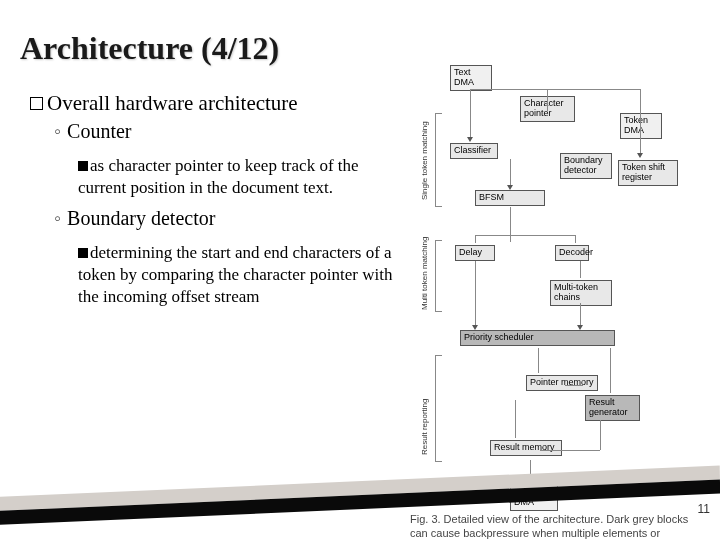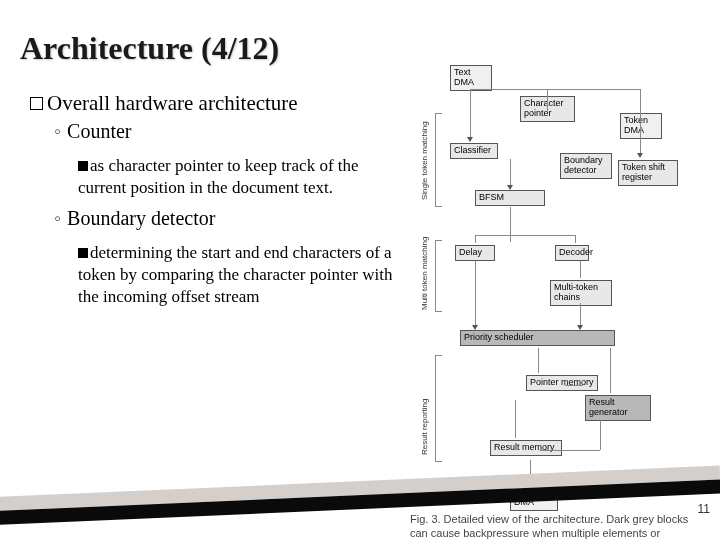--- a/index.html
+++ b/index.html
@@ -195,21 +195,21 @@
       <div class="dbox" style="left:55px;top:160px;width:40px;">Delay</div>
       <div class="dbox" style="left:155px;top:160px;width:34px;">Decoder</div>
       <div class="dbox" style="left:150px;top:195px;width:62px;">Multi-token
 chains</div>
 
       <div class="dbox dark" style="left:60px;top:245px;width:155px;">Priority
 scheduler</div>
 
       <div class="dbox" style="left:115px;top:290px;width:72px;margin-left:11px;">Pointer
 memory</div>
-      <div class="dbox dark" style="left:185px;top:310px;width:66px;">Result
+      <div class="dbox dark" style="left:185px;top:310px;width:55px;">Result
 generator</div>
       <div class="dbox" style="left:90px;top:355px;width:72px;">Result
 memory</div>
       <div class="dbox light" style="left:110px;top:400px;width:48px;">Result
 DMA</div>
 
       <div class="vlabel" style="left:20px;top:30px;height:85px;">Single token
 matching</div>
       <div class="vlabel" style="left:20px;top:155px;height:70px;">Multi token
 matching</div>

